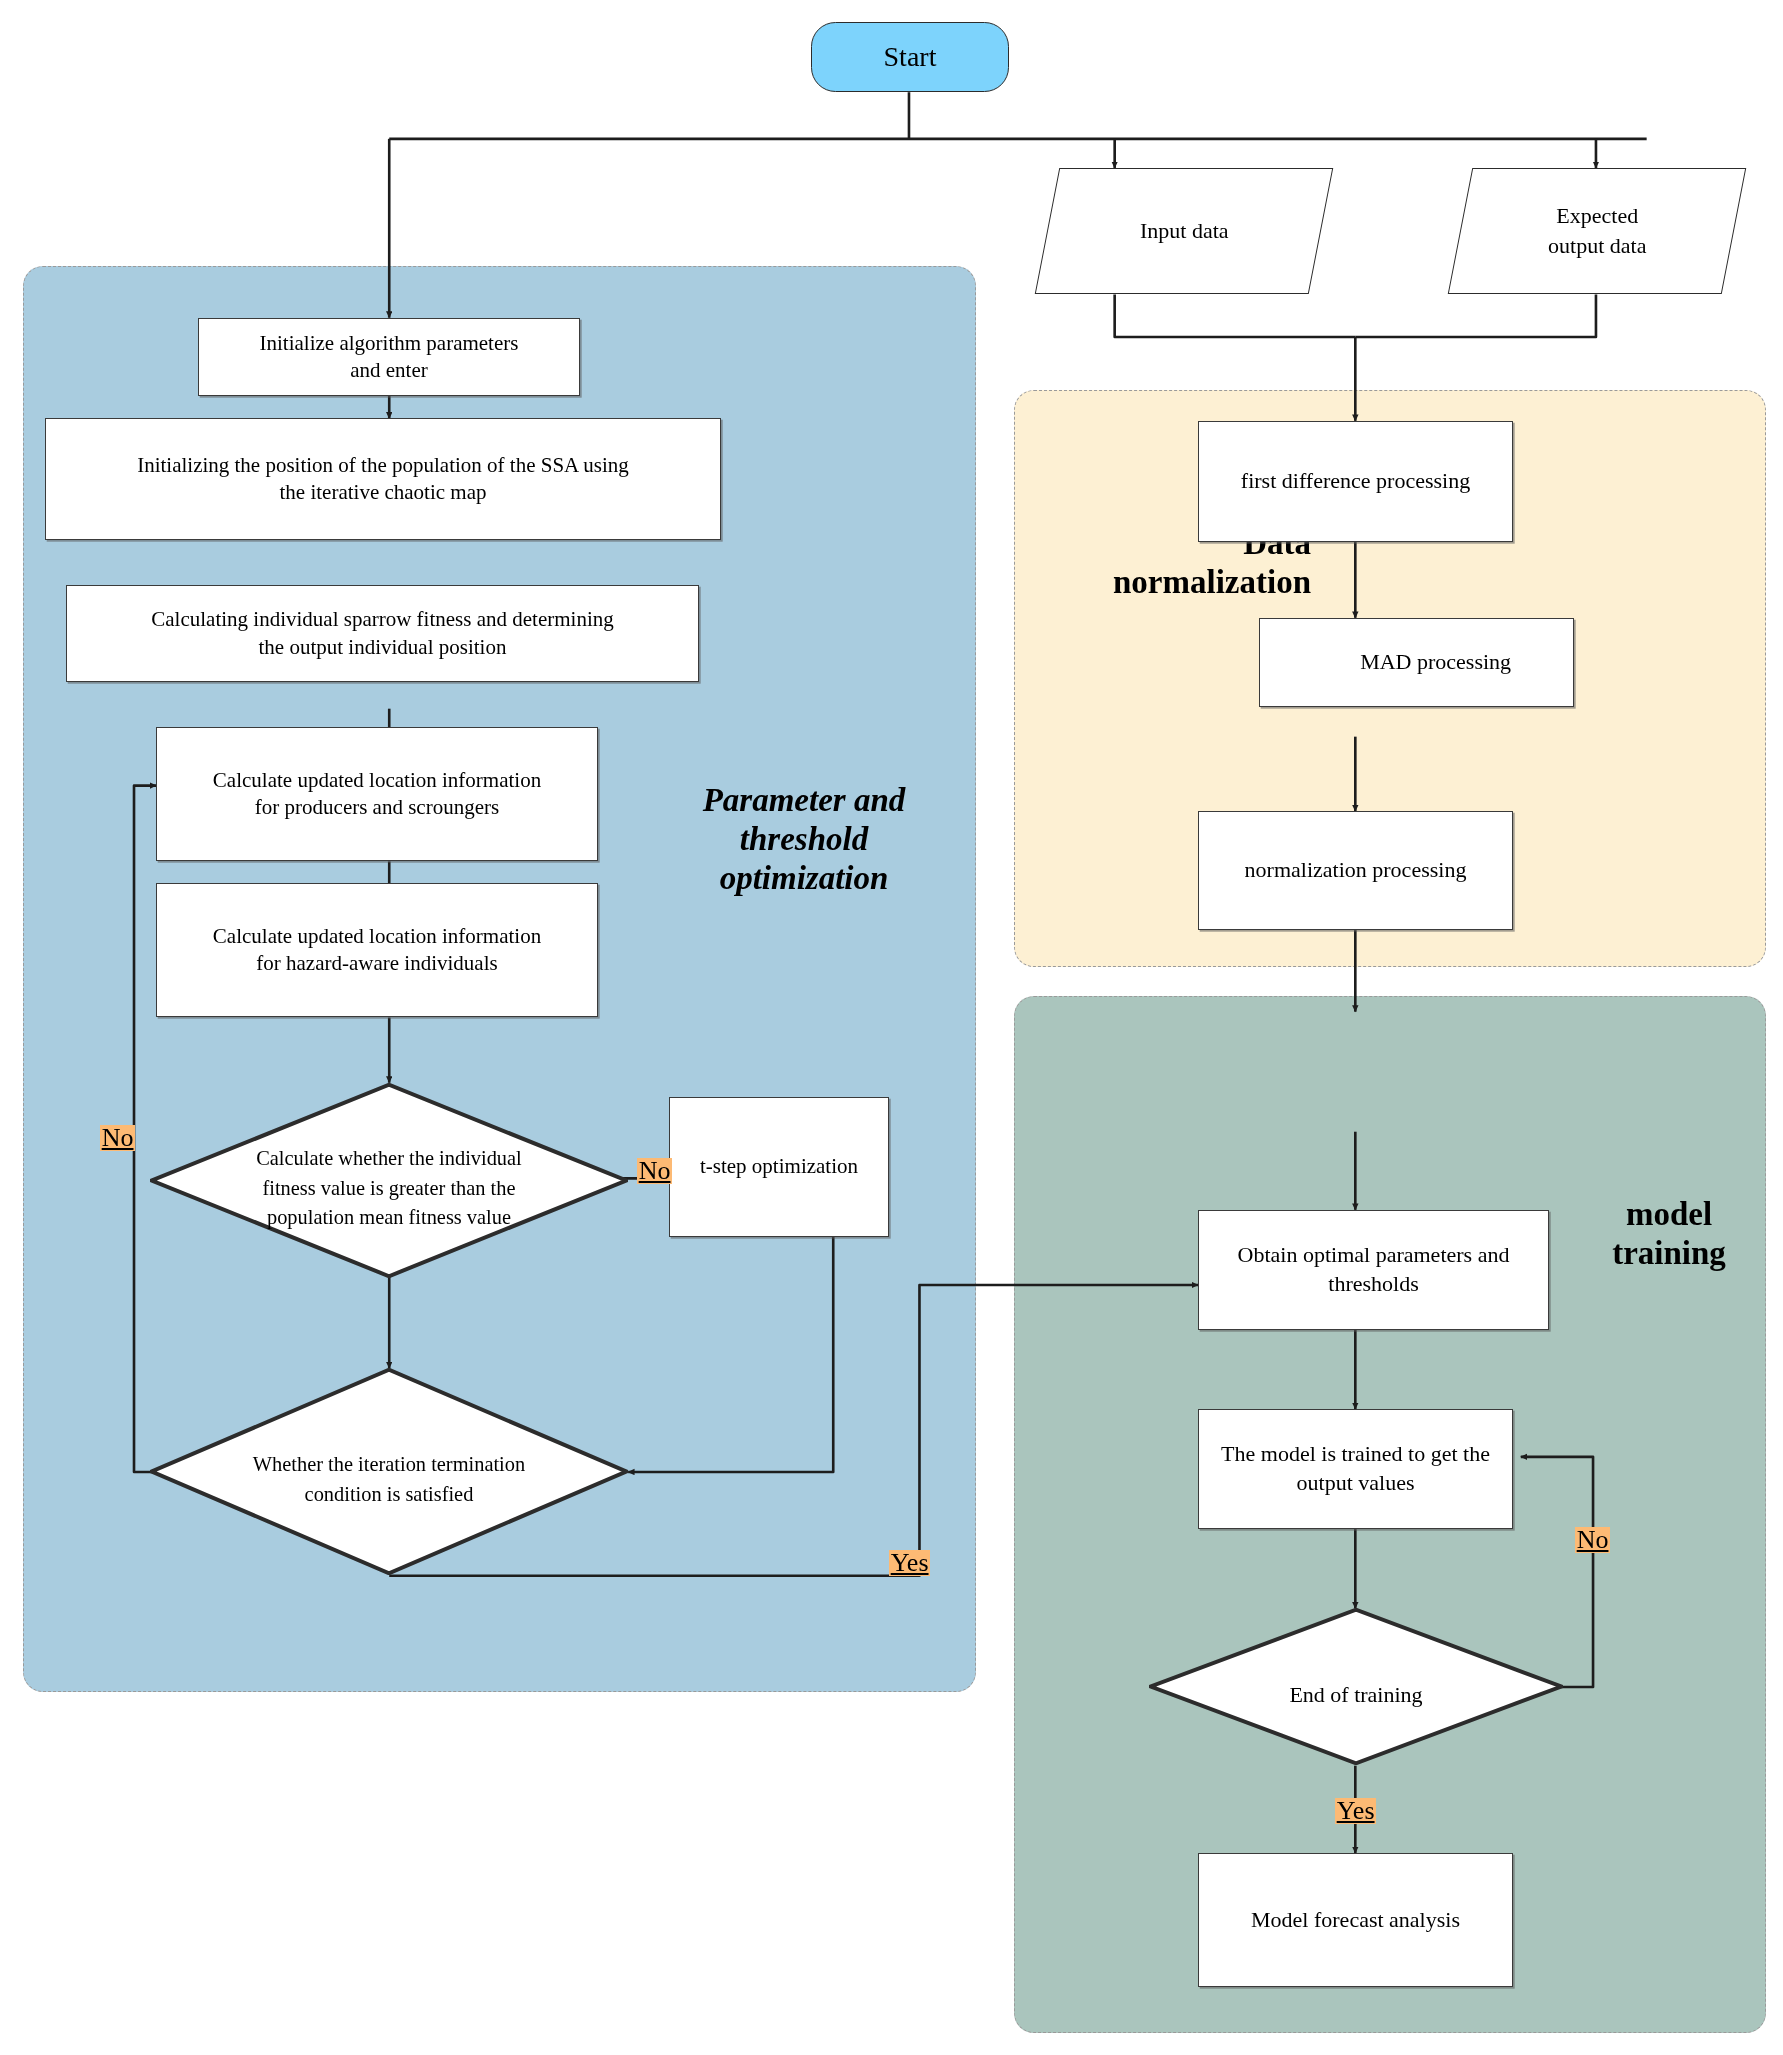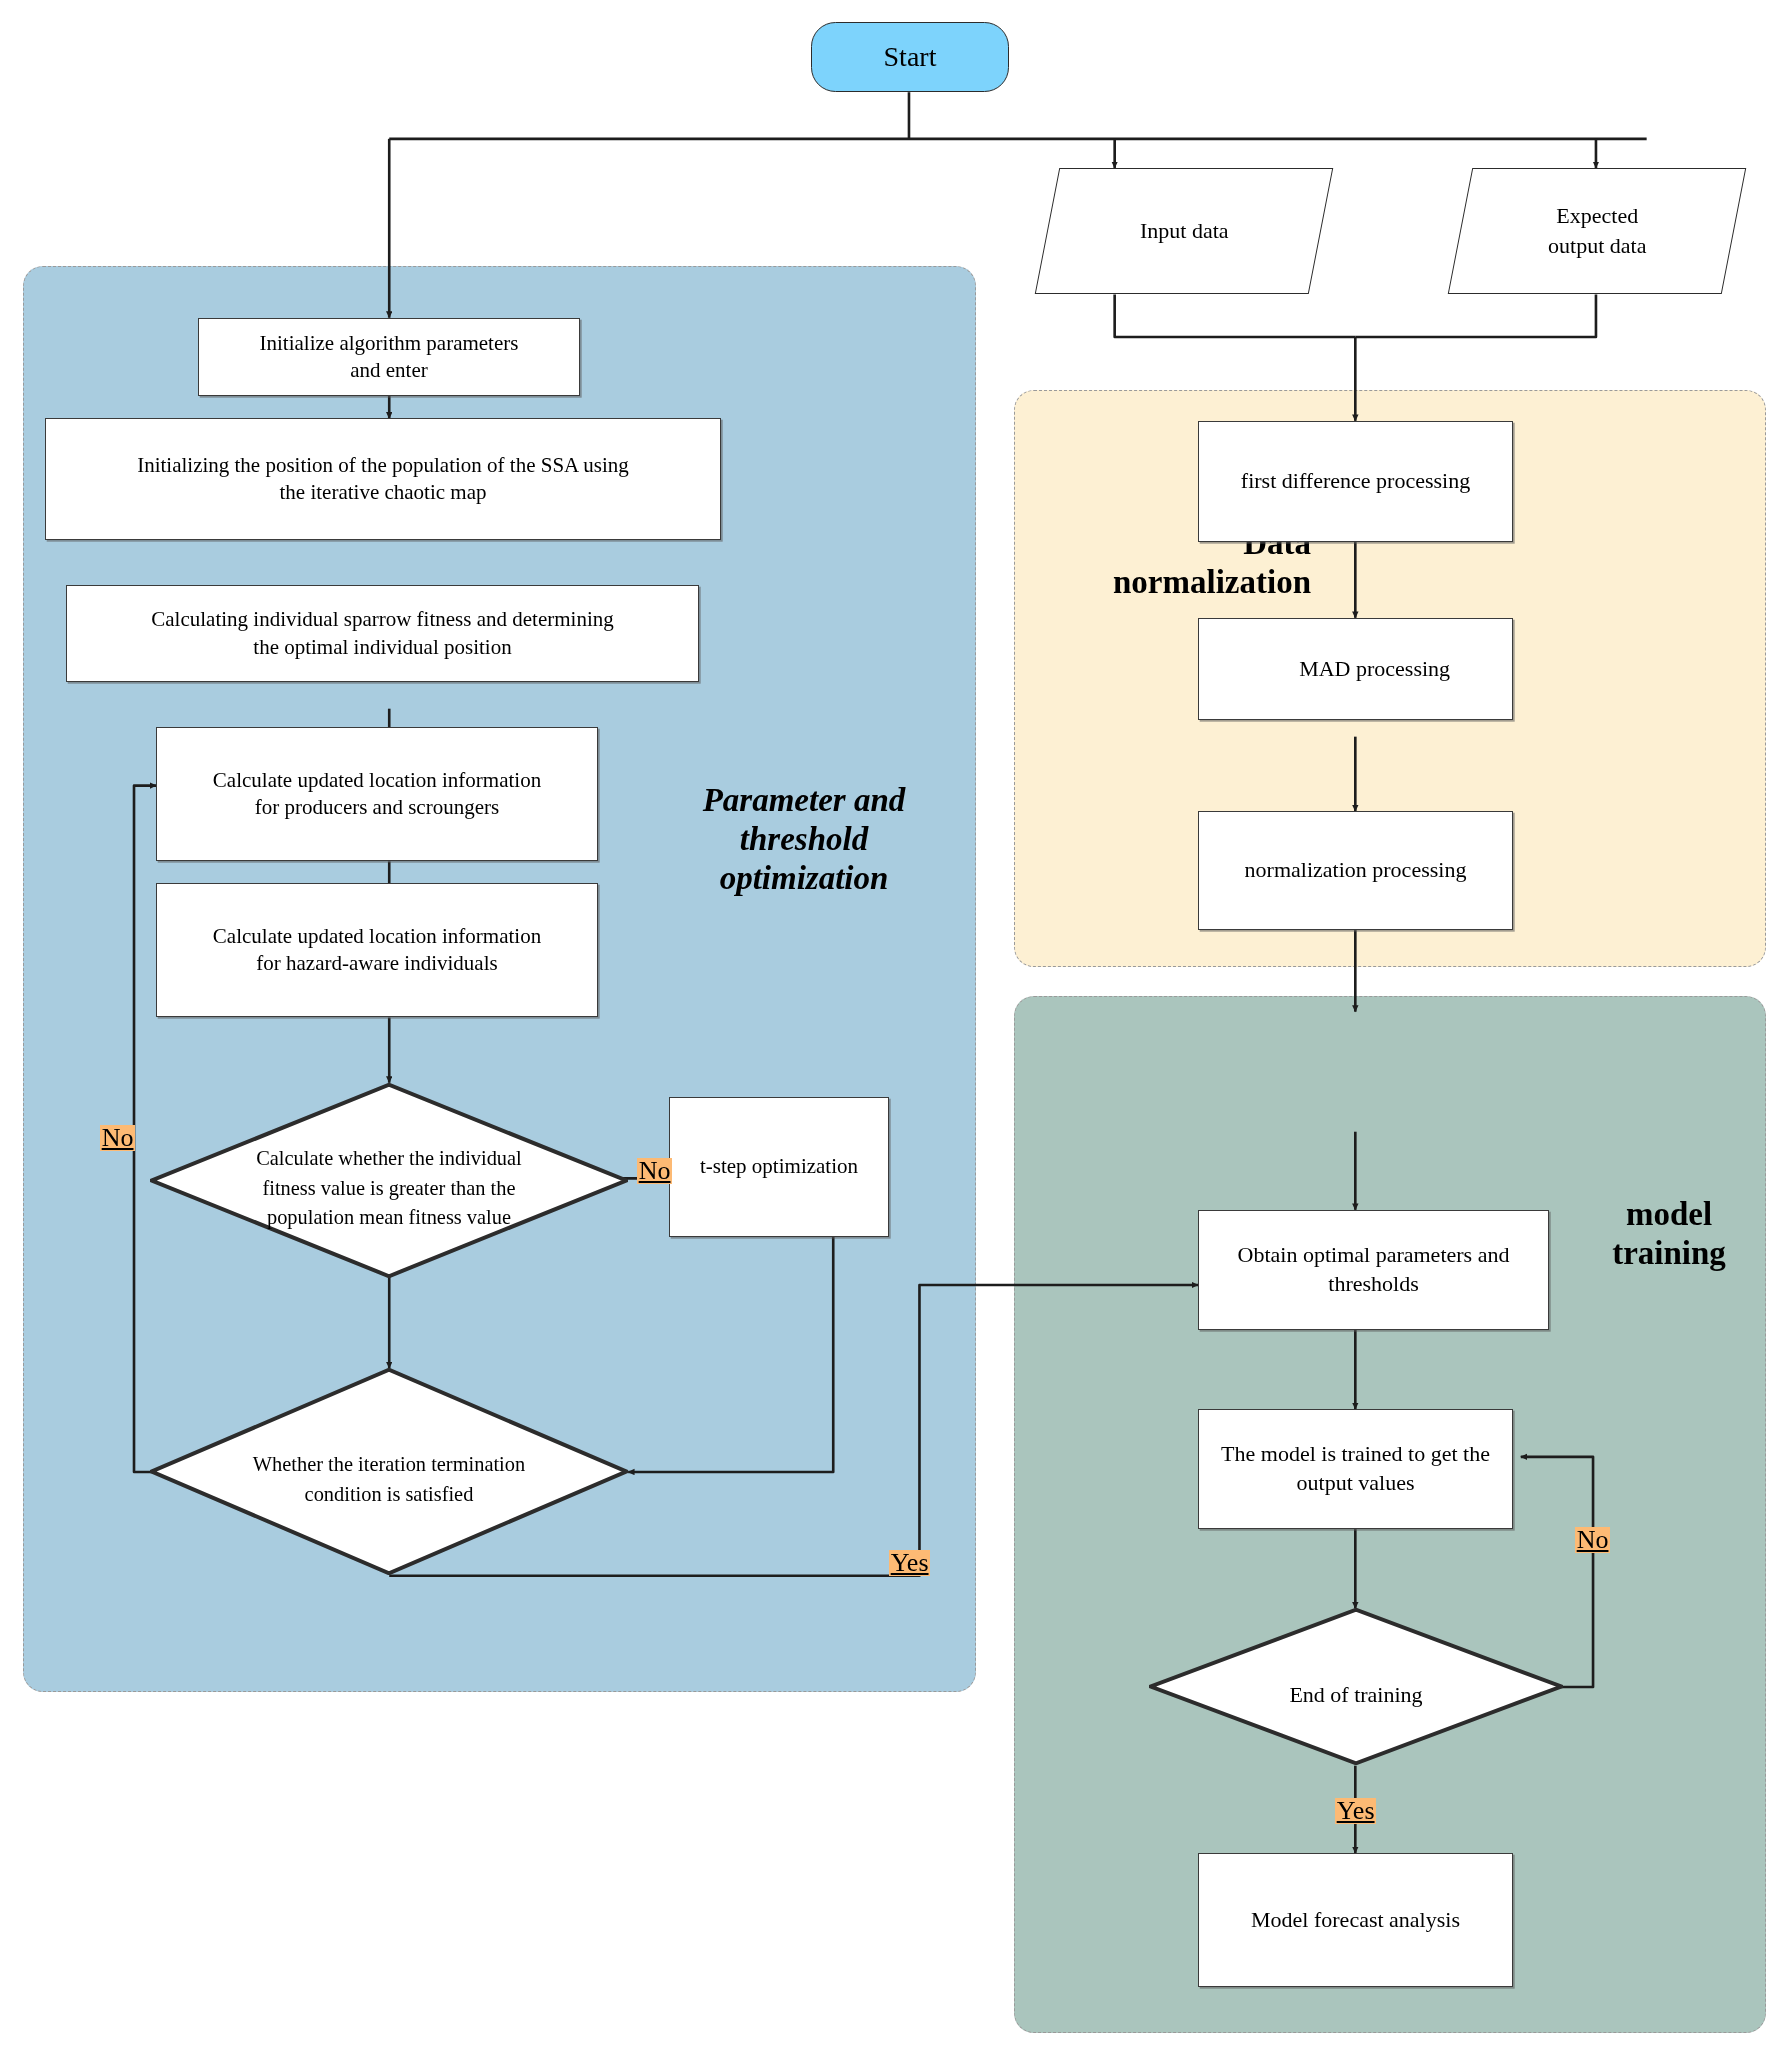--- a/index.html
+++ b/index.html
@@ -201,21 +201,21 @@
 and enter</span>
   </div>
 
   <div class="node" style="left:45px; top:418px; width:676px; height:122px; font-size:21px;">
     <span style="white-space:pre-line;">Initializing the position of the population of the SSA using
 the iterative chaotic map</span>
   </div>
 
   <div class="node" style="left:66px; top:585px; width:633px; height:97px; font-size:21px;">
     <span style="white-space:pre-line;">Calculating individual sparrow fitness and determining
-the optimal individual position</span>
+the output individual position</span>
   </div>
 
   <div class="node" style="left:156px; top:727px; width:442px; height:134px; font-size:21px;">
     <span style="white-space:pre-line;">Calculate updated location information
 for producers and  scroungers</span>
   </div>
 
   <div class="node" style="left:156px; top:883px; width:442px; height:134px; font-size:21px;">
     <span style="white-space:pre-line;">Calculate updated location information
 for hazard-aware individuals</span>
@@ -239,21 +239,21 @@
       <polygon points="410,3 817,178 410,353 3,178" fill="#ffffff" stroke="#2c2c2c" stroke-width="4" vector-effect="non-scaling-stroke"></polygon>
     </svg>
     <div class="dtext" style="font-size:20.4px; white-space:pre-line;">Whether the iteration termination
 condition is satisfied</div>
   </div>
 
   <div class="node" style="left:1198px; top:421px; width:315px; height:121px; font-size:22px;">
     <span>first difference processing</span>
   </div>
 
-  <div class="node" style="left:1198px; top:618px; width:315px; height:102px; font-size:22px;padding-left:44px;">
+  <div class="node" style="left:1259px; top:618px; width:315px; height:89px; font-size:22px;padding-left:44px;">
     <span>MAD processing</span>
   </div>
 
   <div class="node" style="left:1198px; top:811px; width:315px; height:119px; font-size:22px;">
     <span>normalization processing</span>
   </div>
 
 
   <div class="node" style="left:1198px; top:1210px; width:351px; height:120px; font-size:22px;">
     <span style="white-space:pre-line;">Obtain optimal parameters and

